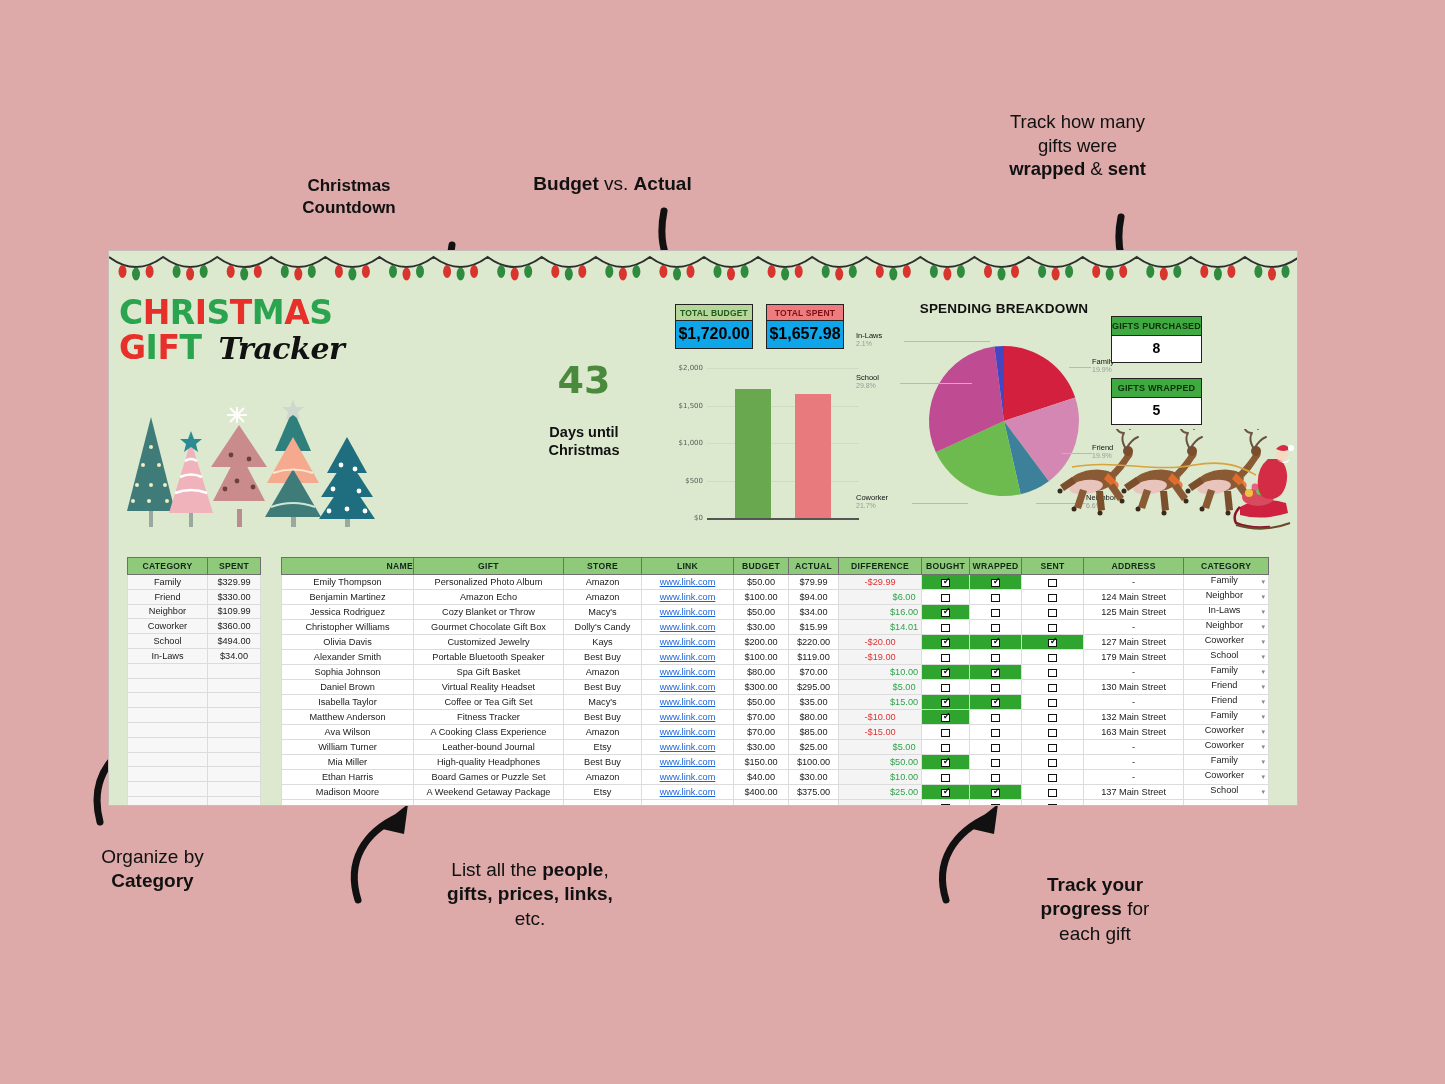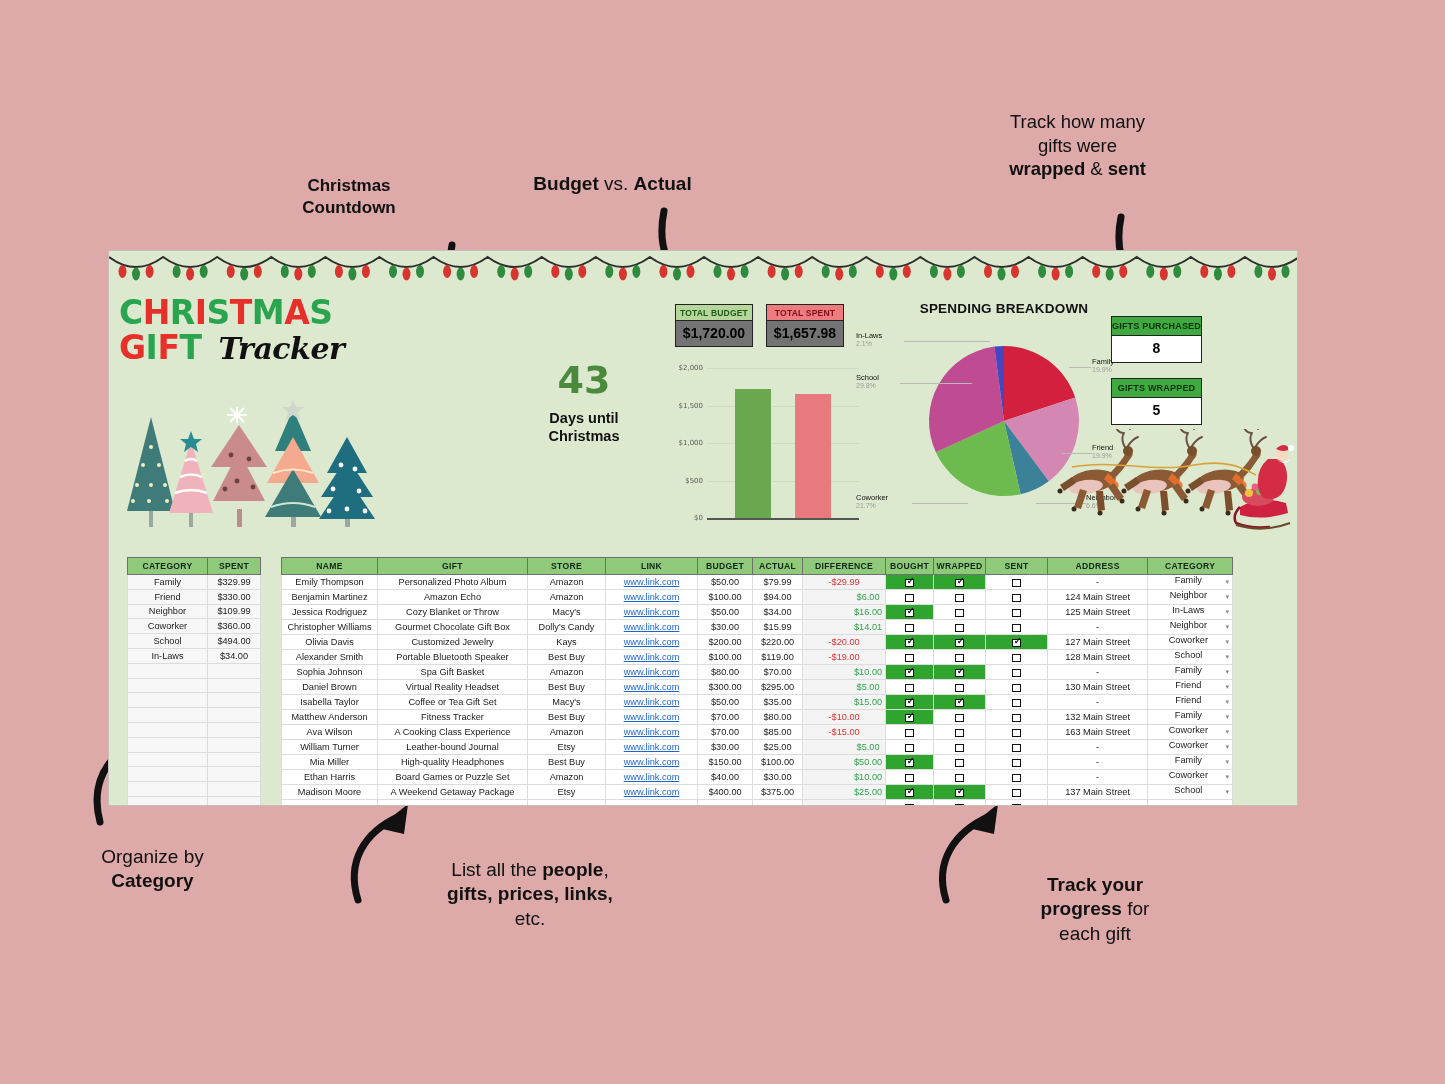--- a/index.html
+++ b/index.html
@@ -27,27 +27,27 @@
   .logo-line1 { font-size: 33px; font-weight: bold; letter-spacing: -0.5px;
     font-family: "DejaVu Sans", sans-serif; white-space: nowrap; }
   .logo-line2 { font-size: 33px; font-weight: bold; letter-spacing: -0.5px;
     font-family: "DejaVu Sans", sans-serif; }
   .g { color: #2aa44f; } .r { color: #e8302a; }
   .script { font-family: "DejaVu Serif", serif; font-style: italic; font-size: 30px;
     color: #111; font-weight: 600; }
   
   #countdown { position: absolute; left: 395px; top: 110px; width: 160px; text-align: center; }
   #cd-num { font-size: 38px; font-weight: bold; color: #4a8a3c; line-height: 1; font-family:"DejaVu Sans",sans-serif;}
-  #cd-lbl { font-size: 14.5px; font-weight: bold; color: #111; margin-top: 10px; line-height: 1.25; }
+  #cd-lbl { font-size: 14.5px; font-weight: bold; color: #111; margin-top: 24px; line-height: 1.25; }
   
   .kpi { position: absolute; width: 78px; }
   .kpi-head { font-size: 8.5px; font-weight: bold; text-align: center; padding: 3px 0 2px;
      border: 1px solid #222; letter-spacing:.2px; }
-  .kpi-val { font-size: 14px; font-weight: bold; text-align: center; padding: 4px 0 5px;
-     background: #737373; border: 1px solid #222; border-top: none; }
+  .kpi-val { font-size: 16px; font-weight: bold; text-align: center; padding: 4px 0 5px;
+     background: #0ea5e9; border: 1px solid #222; border-top: none; }
   .kpi.green .kpi-head { background: #b7d79a; color: #1d5a1d; }
   .kpi.red   .kpi-head { background: #ee7b7e; color: #7d0f12; }
   
   #barchart { position: absolute; left: 560px; top: 95px; width: 200px; height: 190px; }
   .y-lbl { position: absolute; font-size: 7px; color: #5a5a5a; text-align: right; width: 34px;
      font-family: "DejaVu Sans", sans-serif; }
   .grid { position: absolute; left: 38px; width: 152px; height: 1px; background: #cfdcc2; }
   .axis { position: absolute; left: 38px; width: 152px; height: 1.6px; background: #555; }
   .bar { position: absolute; bottom: 0; }
   
@@ -544,21 +544,21 @@
         <tr>
           <td></td>
           <td></td>
         </tr>
       </tbody>
   </table>
 
   <table id="main-table">
     <thead>
         <tr>
-      <th style="width:96px;">NAME</th>
+      <th style="width:132px;text-align:right;">NAME</th>
       <th style="width:150px;">GIFT</th>
       <th style="width:78px;">STORE</th>
       <th style="width:92px;">LINK</th>
       <th style="width:55px;">BUDGET</th>
       <th style="width:50px;">ACTUAL</th>
       <th style="width:68px;">DIFFERENCE</th>
       <th style="width:48px;">BOUGHT</th>
       <th style="width:52px;">WRAPPED</th>
       <th style="width:62px;">SENT</th>
       <th style="width:100px;">ADDRESS</th>
@@ -640,21 +640,21 @@
           <td>Alexander Smith</td>
           <td>Portable Bluetooth Speaker</td>
           <td>Best Buy</td>
           <td><span class="lnk">www.link.com</span></td>
           <td>$100.00</td>
           <td>$119.00</td>
           <td class="diff-cell"><span class="neg">-$19.00</span></td>
           <td class="cbcell"><span class="cb"></span></td>
           <td class="cbcell"><span class="cb"></span></td>
           <td class="cbcell"><span class="cb"></span></td>
-          <td>128 Main Street</td>
+          <td>179 Main Street</td>
           <td style="position: relative;"><span class="sel-left">School</span><span class="drop">▾</span></td>
         </tr>
         <tr>
           <td>Sophia Johnson</td>
           <td>Spa Gift Basket</td>
           <td>Amazon</td>
           <td><span class="lnk">www.link.com</span></td>
           <td>$80.00</td>
           <td>$70.00</td>
           <td class="diff-cell"><span class="pos">$10.00</span></td>

